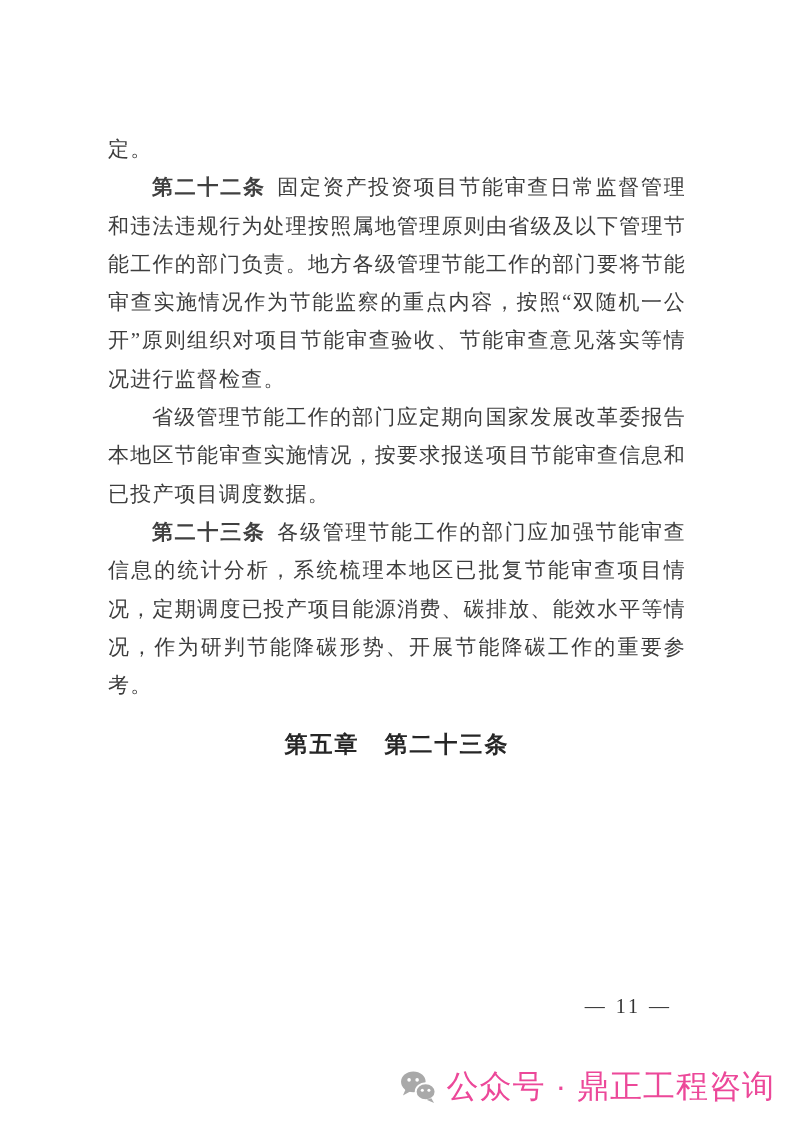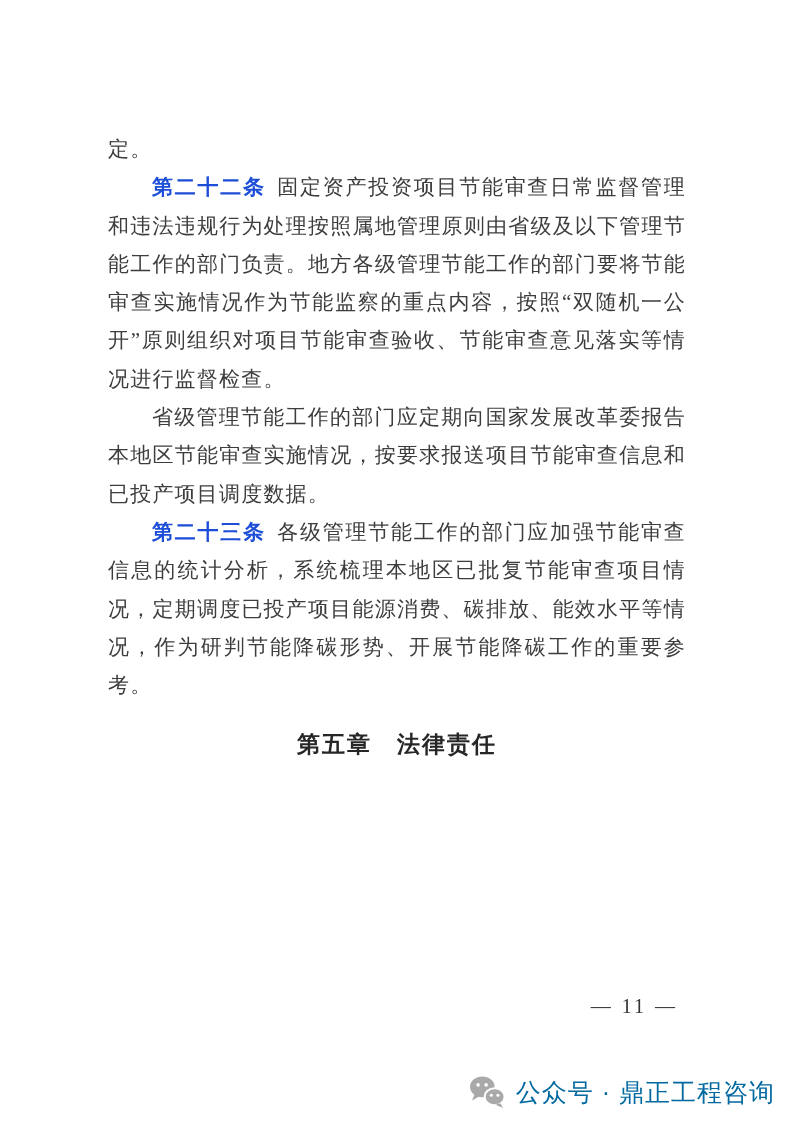--- a/index.html
+++ b/index.html
@@ -37,83 +37,83 @@
   }
   .para {
     text-indent: 44px;
   }
   .continuation {
     text-indent: 0;
   }
   .term {
     font-family: "Liberation Sans", "DejaVu Sans", sans-serif;
     font-weight: bold;
-    color: #1d4ed8;
+    color: #404040;
     margin-right: 0.55em;
     margin-top: 44px;
   }
   .chapter {
     margin: 21px 0 0 0;
     padding: 0;
     text-align: center;
     text-indent: 0;
     font-family: "Liberation Sans", "DejaVu Sans", sans-serif;
     font-weight: bold;
     font-size: 23px;
     letter-spacing: 2px;
     color: #262626;
     line-height: 38.3px;
   }
   .pageno {
     position: absolute;
     top: 995px;
-    right: 116px;
+    right: 122px;
     font-size: 20px;
     letter-spacing: 3px;
     color: #333333;
     font-family: "Liberation Serif", "DejaVu Serif", serif;
   }
   .footer {
     position: absolute;
     right: 19px;
     bottom: 14px;
     display: flex;
     align-items: center;
     gap: 9px;
   }
   .wicon {
     display: inline-flex;
     width: 38px;
     height: 34px;
   }
   .wtext {
-    font-size: 25px;
+    font-size: 32px;
     letter-spacing: 1px;
-    color: #0369a1;
+    color: #ec4899;
     font-family: "Liberation Sans", "DejaVu Sans", sans-serif;
     white-space: nowrap;
   }
 </style>
 </head>
 <body>
 
 <div class="page">
 
   <div class="content">
     <p class="continuation">定。</p>
 
 
     <p class="para"><span class="term">第二十二条</span><span>固定资产投资项目节能审查日常监督管理和违法违规行为处理按照属地管理原则由省级及以下管理节能工作的部门负责。地方各级管理节能工作的部门要将节能审查实施情况作为节能监察的重点内容，按照“双随机一公开”原则组织对项目节能审查验收、节能审查意见落实等情况进行监督检查。</span></p>
 
 
     <p class="para"><span>省级管理节能工作的部门应定期向国家发展改革委报告本地区节能审查实施情况，按要求报送项目节能审查信息和已投产项目调度数据。</span></p>
 
     <p class="para"><span class="term">第二十三条</span><span>各级管理节能工作的部门应加强节能审查信息的统计分析，系统梳理本地区已批复节能审查项目情况，定期调度已投产项目能源消费、碳排放、能效水平等情况，作为研判节能降碳形势、开展节能降碳工作的重要参考。</span></p>
 
-    <h2 class="chapter">第五章　法律责任</h2>
+    <h2 class="chapter">第五章　第二十三条</h2>
   </div>
 
   <div class="pageno">— 11 —</div>
 
   <div class="footer">
     <span class="wicon">
       <svg viewBox="0 0 40 36" width="38" height="34" xmlns="http://www.w3.org/2000/svg" aria-hidden="true">
 
         <ellipse cx="14" cy="12.5" rx="13" ry="11" fill="#a9a9a9"></ellipse>
         <polygon points="6,20 3,27 12,22" fill="#a9a9a9"></polygon>

